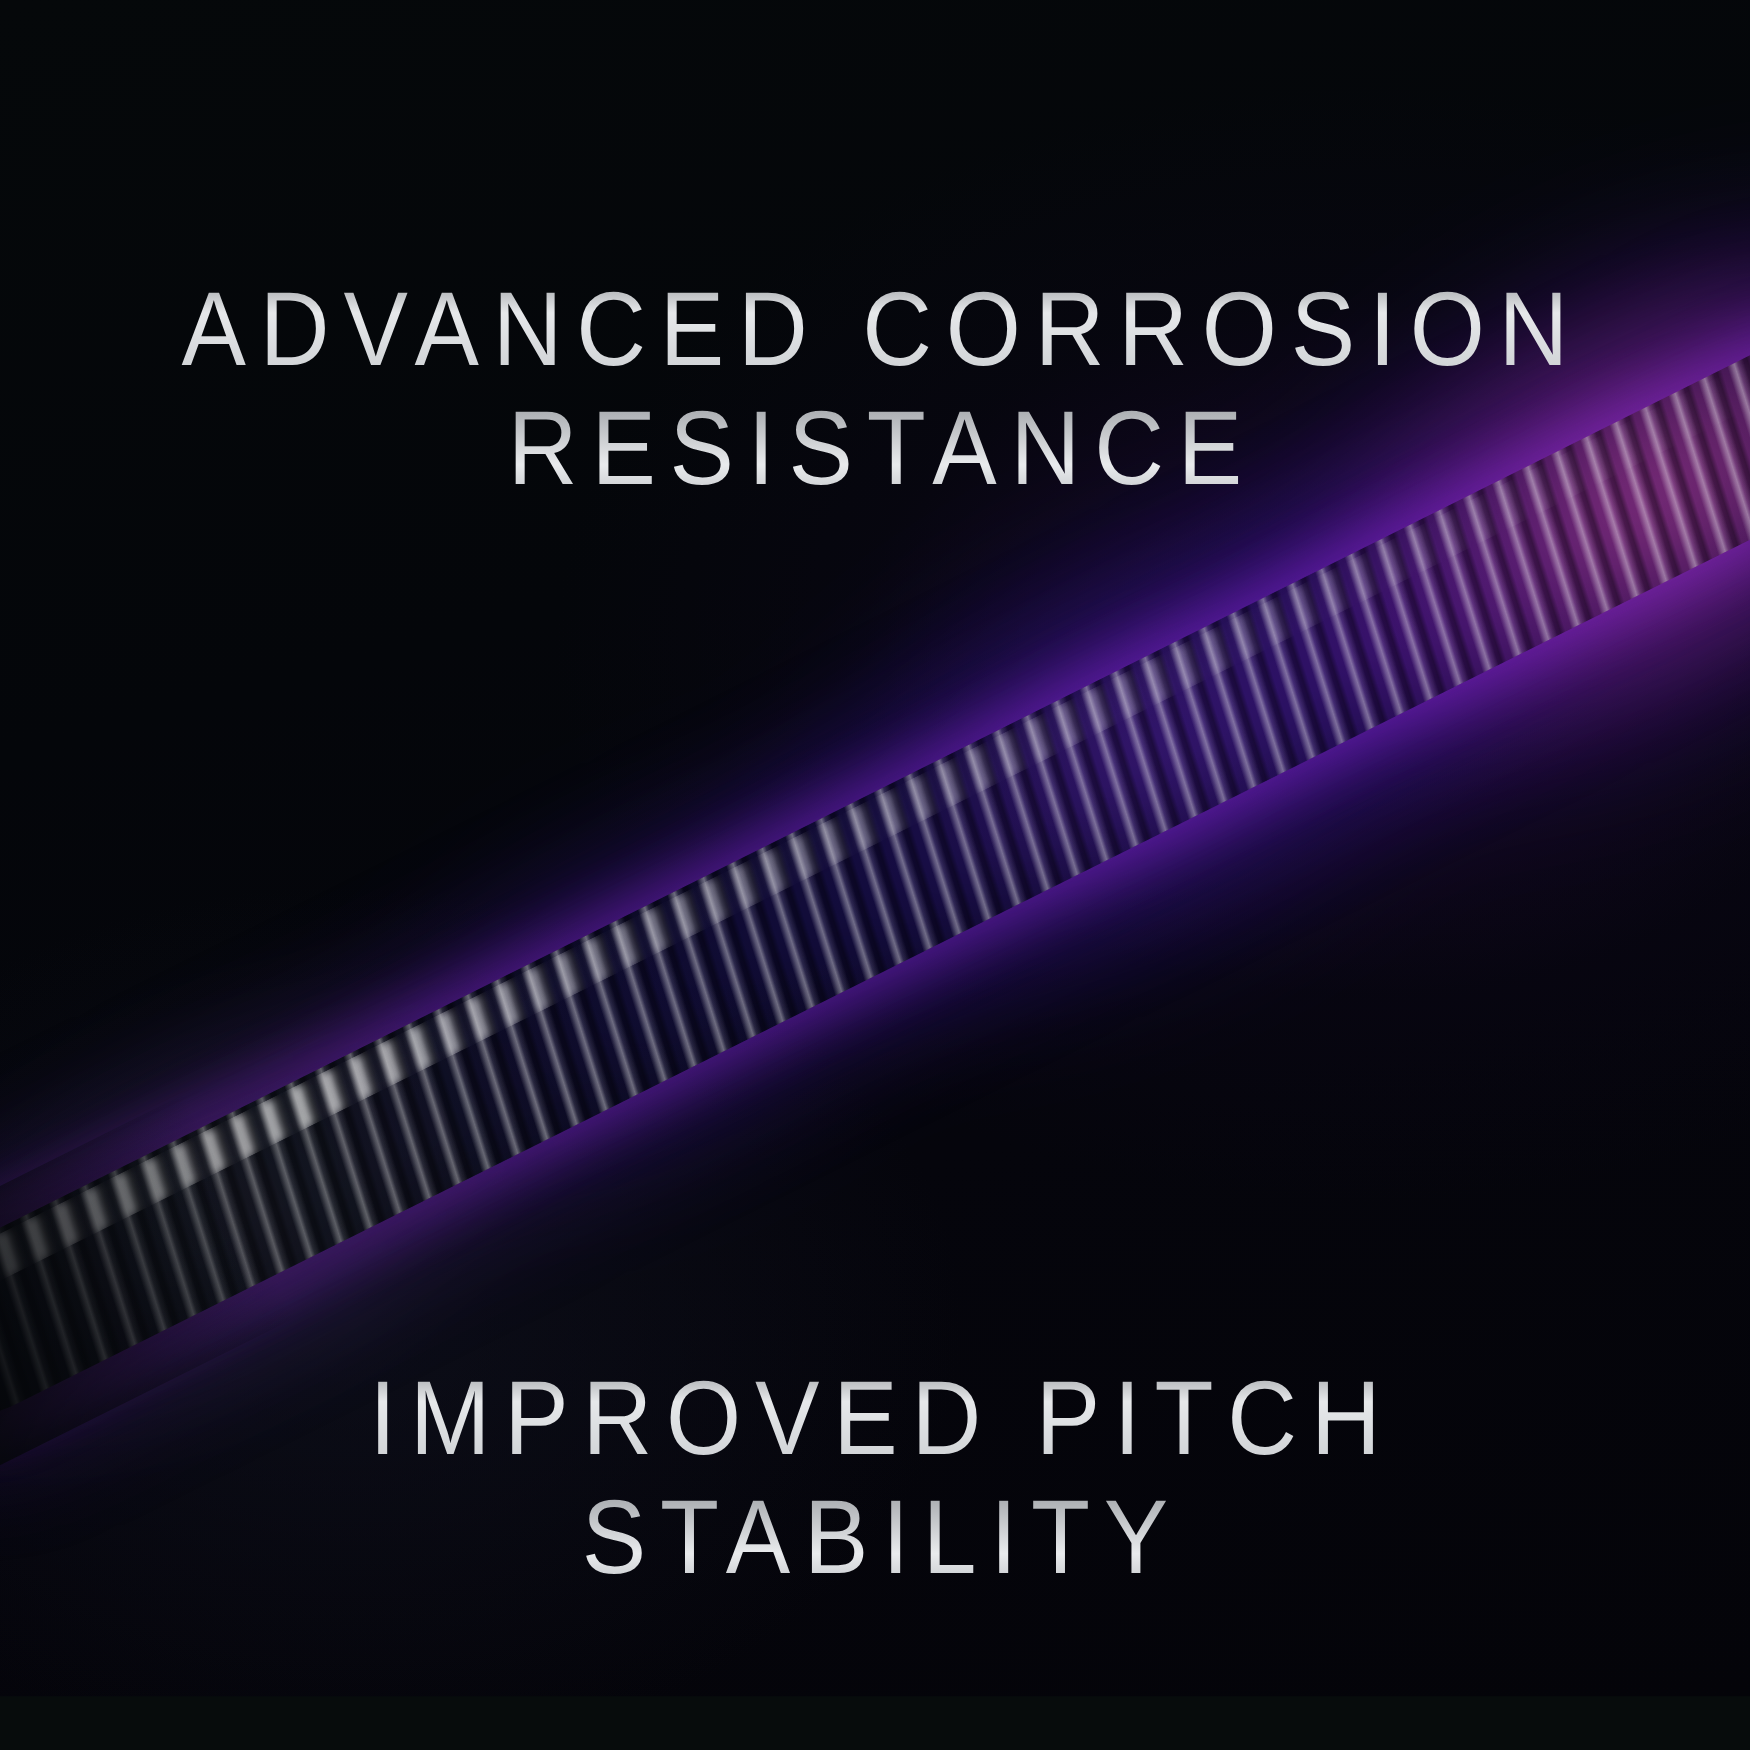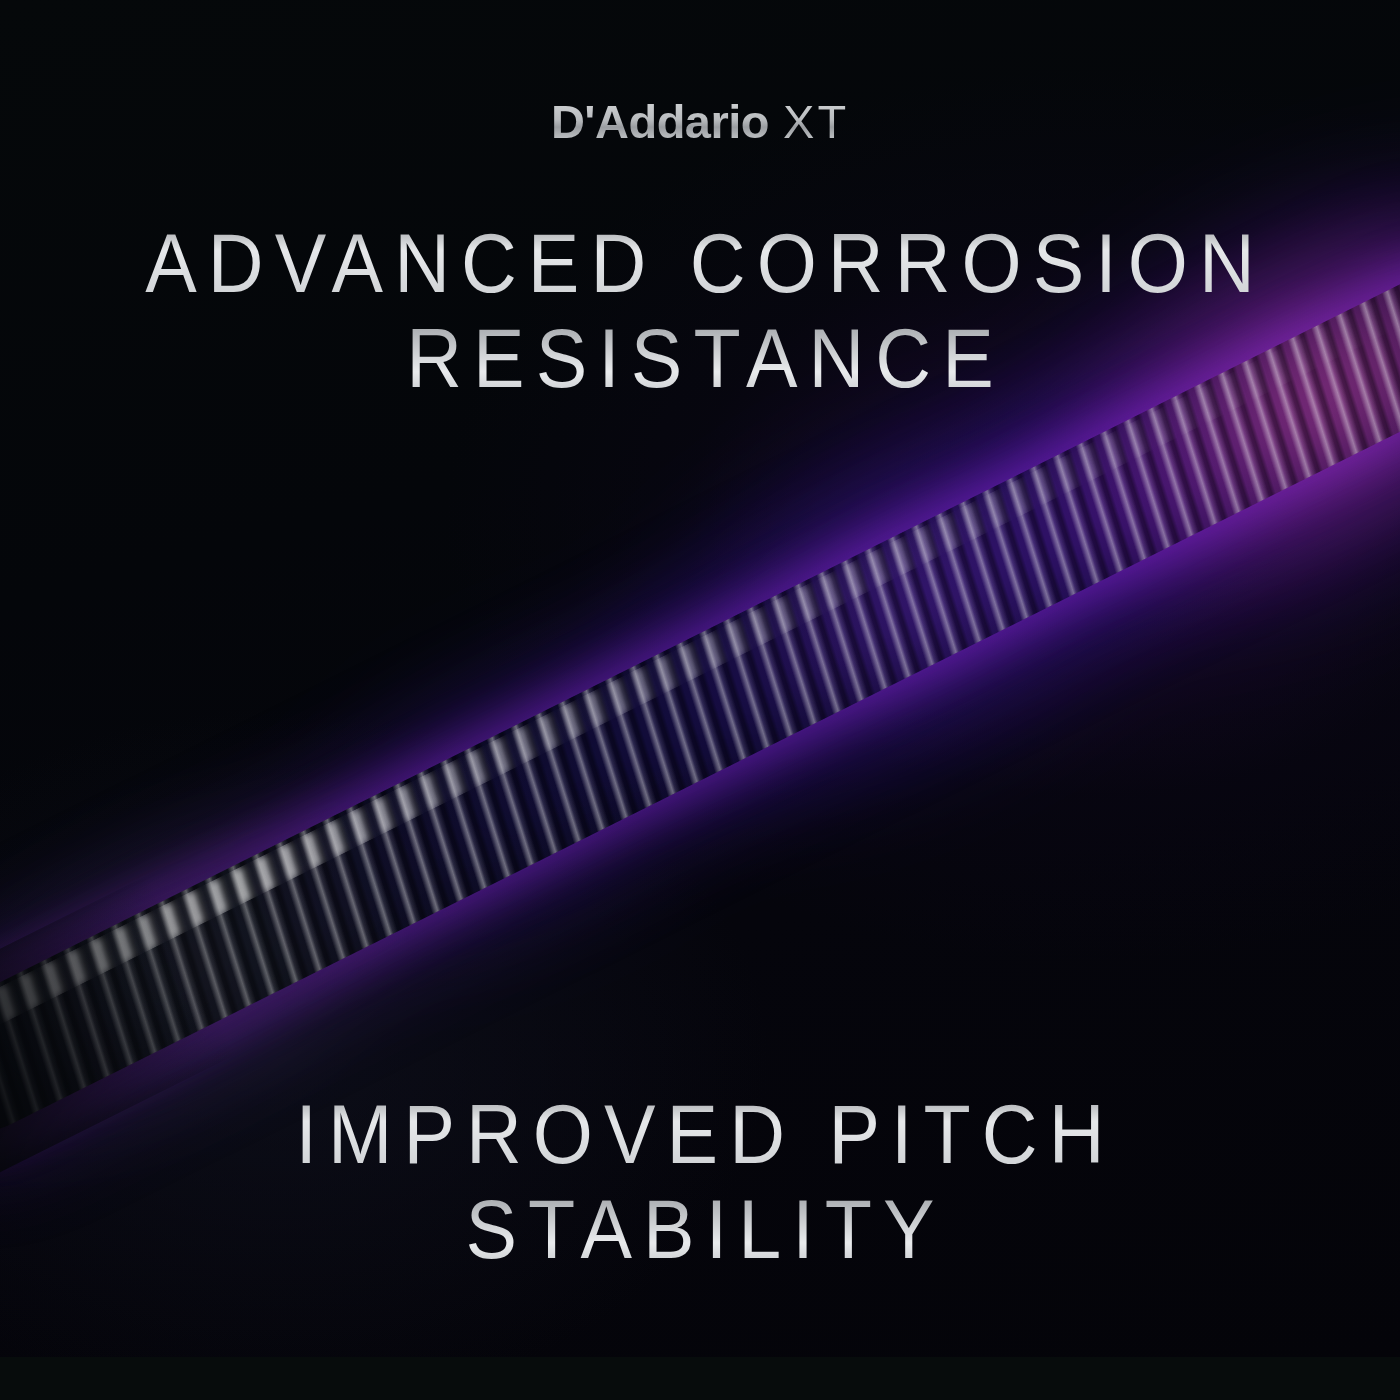--- a/index.html
+++ b/index.html
@@ -245,23 +245,20 @@
     <div class="bloom"></div>
     <div class="string-wrap">
       <div class="string-core"></div>
       <div class="string-coils"></div>
       <div class="string-specular"></div>
       <div class="string-dof"></div>
       <div class="string-fade-l"></div>
     </div>
   </div>
 
-  <div class="brand-logo">
-    <span>D'Addario</span><span class="xt">XT</span>
-  </div>
 
   <div class="headline">
     <span>ADVANCED CORROSION</span>
     <span class="line2">RESISTANCE</span>
   </div>
 
   <div class="subline">
     <span>IMPROVED PITCH</span>
     <span class="line2">STABILITY</span>
   </div>

